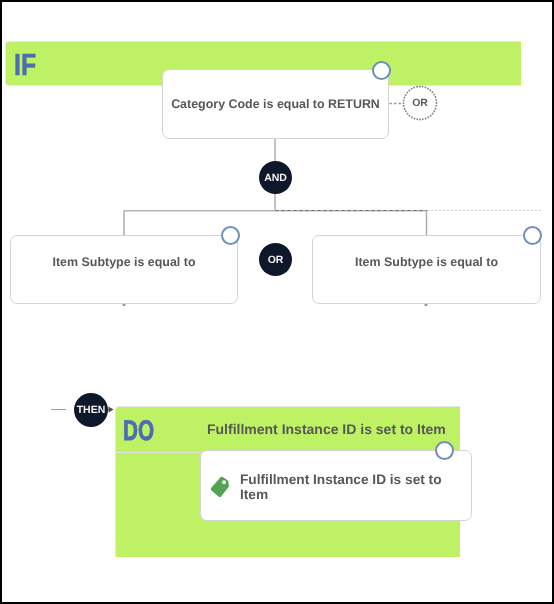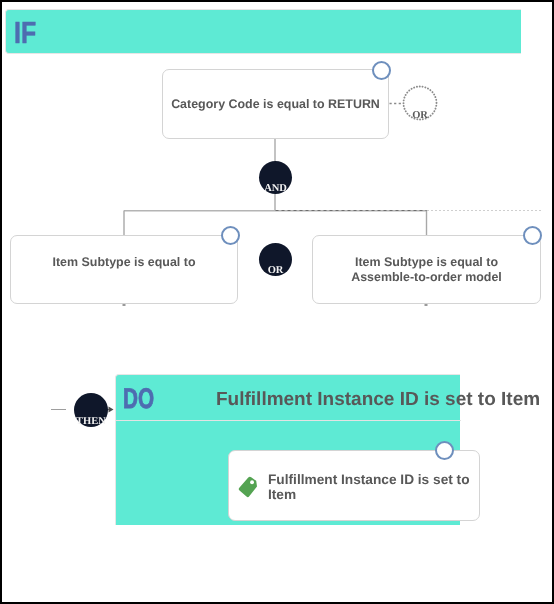--- a/index.html
+++ b/index.html
@@ -1,33 +1,33 @@
 <!DOCTYPE html>
 <html><head>
 <meta charset="utf-8">
 <style>
   html,body{margin:0;padding:0;}
   body{width:554px;height:604px;background:#000;font-family:"Liberation Sans",sans-serif;overflow:hidden;-webkit-font-smoothing:antialiased;text-rendering:geometricPrecision;}
   #frame{position:absolute;left:2px;top:2px;width:550px;height:600px;background:#fff;overflow:hidden;}
 
   
-  .panel{position:absolute;background:#5eead4;border:1px solid #e6e6e6;border-right:none;border-radius:4px 0 0 4px;box-sizing:border-box;}
+  .panel{position:absolute;background:#bef264;border:1px solid #e6e6e6;border-right:none;border-radius:4px 0 0 4px;box-sizing:border-box;margin-top:32px;}
   .kw{position:absolute;line-height:1;font-weight:bold;color:#4e6cb0;font-size:30px;transform-origin:0 0;white-space:nowrap;}
   .ptitle{position:absolute;line-height:1;font-weight:bold;color:#585858;white-space:nowrap;}
   .pdiv{position:absolute;height:1px;background:#e3e3e3;}
 
   
   .card{position:absolute;background:#fff;border:1.4px solid #d4d4d4;border-radius:7px;box-sizing:border-box;padding-left:32px;}
   .card .ctext{position:absolute;left:0;right:0;text-align:center;font-size:12.45px;font-weight:bold;color:#585858;line-height:16px;}
 
   
   .handle{position:absolute;width:19px;height:19px;border:2.2px solid #6e8fbd;border-radius:50%;background:#fff;box-sizing:border-box;}
 
   
-  .chip{position:absolute;border-radius:50%;display:flex;align-items:flex-end;justify-content:center;box-sizing:border-box;font-family:Liberation Serif, serif;}
+  .chip{position:absolute;border-radius:50%;display:flex;align-items:center;justify-content:center;box-sizing:border-box;}
   .chip.solid{background:#0f172a;color:#f2f2f2;font-weight:bold;}
   .chip.dotted{color:#5a5a5a;font-weight:bold;background:transparent;}
   #ortopring{position:absolute;left:0;top:0;}
   #ortoplabel{position:relative;z-index:2;}
   #wires{position:absolute;left:0;top:0;pointer-events:none;}
 
   
   #ifpanel{left:3px;top:7px;width:516px;height:45px;}
   #ifkw{left:8px;top:9px;letter-spacing:0px;transform:scaleX(0.83) scaleY(1.02);-webkit-text-stroke:0.5px #4e6cb0;}
   #iftitle{left:40px;top:15px;font-size:12.45px;}
@@ -42,24 +42,24 @@
 
   #cond2{left:8px;top:233px;width:228px;height:69px;}
   #h2{left:218.5px;top:223.5px;}
   #cond3{left:310px;top:233px;width:229px;height:69px;}
   #h3{left:520.5px;top:223.5px;}
 
   #thenchip{left:72px;top:391px;width:34px;height:34px;font-size:10.5px;}
 
   #dopanel{left:113px;top:372px;width:345px;height:151px;border-bottom:none;border-radius:4px 0 0 0;}
   #dokw{left:7px;top:10px;letter-spacing:0px;transform:scaleX(0.69) scaleY(0.95);-webkit-text-stroke:0.9px #4e6cb0;}
-  #dotitle{left:54px;top:15px;font-size:19px;padding-left:46px;}
+  #dotitle{left:45px;top:15px;font-size:14px;padding-left:46px;}
   #dodiv{left:0px;top:45px;width:345px;}
 
-  #act1{left:198px;top:448px;width:252px;height:71px;margin-left:28px;}
+  #act1{left:198px;top:448px;width:272px;height:71px;}
   #actl1{left:39px;right:auto;text-align:left;top:21px;font-size:13.7px;}
   #actl2{left:39px;right:auto;text-align:center;top:36px;font-size:13.7px;}
   #tagicon{position:absolute;left:8px;top:24px;width:24px;height:24px;}
   #h4{left:432.5px;top:438.5px;}
 </style>
 </head>
 <body>
 
 <div id="frame">
 
@@ -105,21 +105,20 @@
   <div class="chip solid" id="andmid">AND</div>
   <div class="chip solid" id="ormid">OR</div>
 
   <div class="card" id="cond2">
     <div class="ctext" style="top:18px">Item Subtype is equal to</div>
   </div>
   <div class="handle" id="h2"></div>
 
   <div class="card" id="cond3">
     <div class="ctext" style="top:18px">Item Subtype is equal to</div>
-    <div class="ctext" style="top:33px">Assemble-to-order model</div>
   </div>
   <div class="handle" id="h3"></div>
 
   <div class="chip solid" id="thenchip">THEN</div>
 
   <div class="panel" id="dopanel">
     <div class="kw" id="dokw">DO</div>
     <div class="ptitle" id="dotitle">Fulfillment Instance ID is set to Item</div>
     <div class="pdiv" id="dodiv"></div>
   </div>

